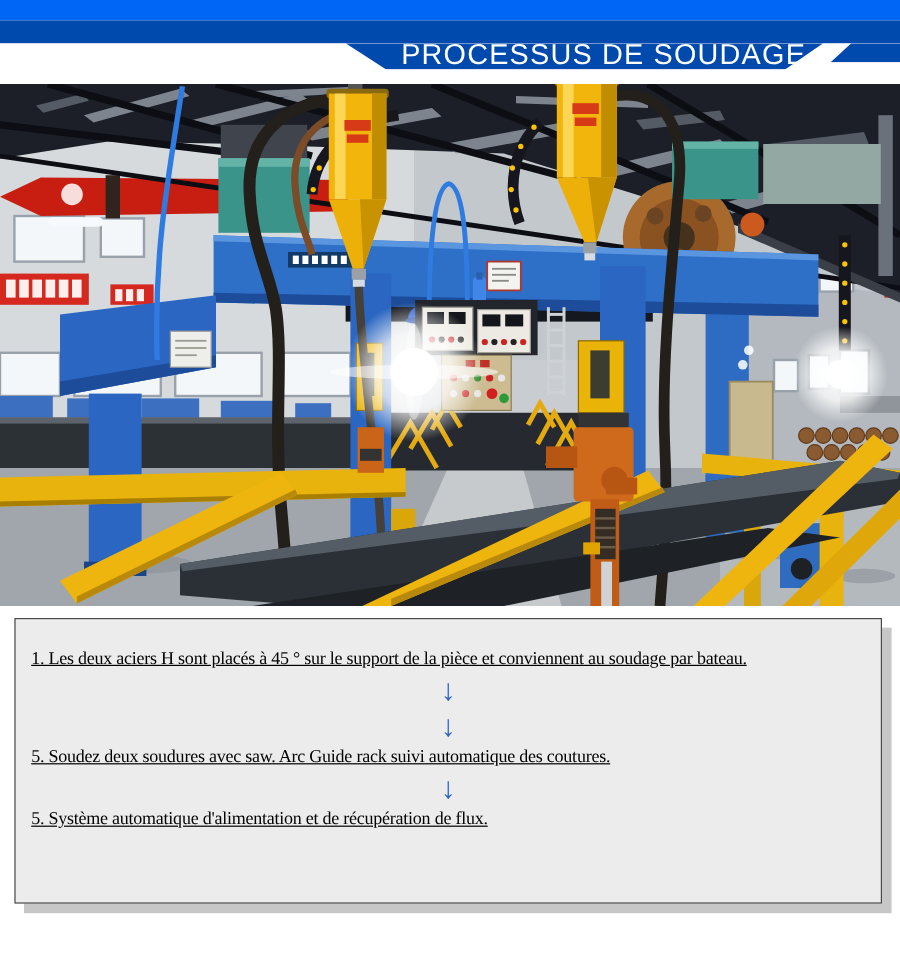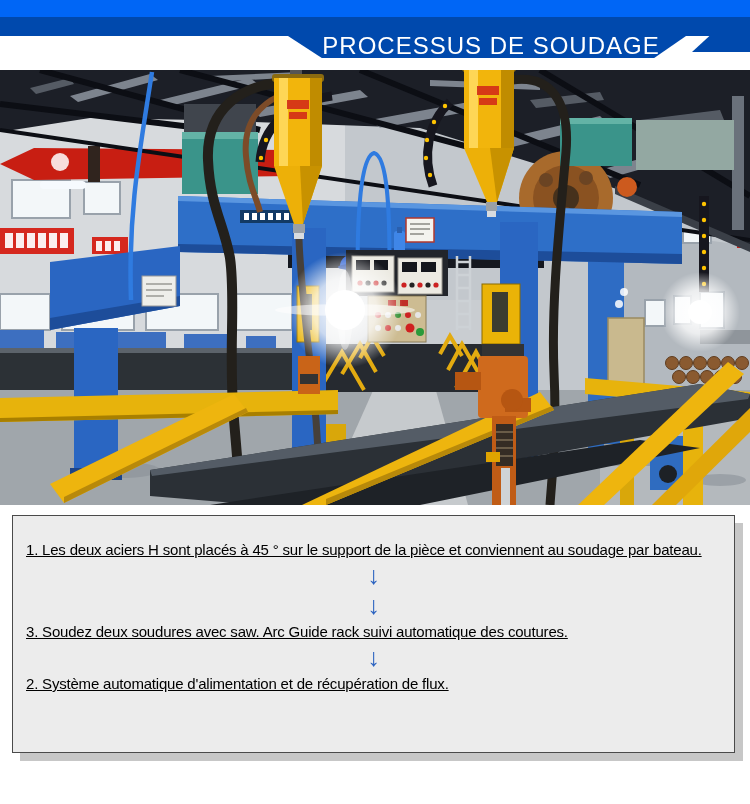--- a/index.html
+++ b/index.html
@@ -5,30 +5,30 @@
   html,body{margin:0;padding:0;background:#fff;}
   .page{position:relative;width:750px;height:804px;background:#ffffff;overflow:hidden;
         font-family:"Liberation Sans", sans-serif;}
   
   .bar-light{position:absolute;left:0;top:0;width:750px;height:17px;background:#0066f6;}
   .bar-dark{position:absolute;left:0;top:17px;width:750px;height:19px;background:#0049ad;}
   .ribbon{position:absolute;left:288px;top:36px;width:398px;height:22px;background:#0049ad;
           clip-path:polygon(0 0,100% 0,92% 100%,8.5% 100%);}
   .ribbon-corner{position:absolute;left:692px;top:36px;width:58px;height:16px;background:#0049ad;
           clip-path:polygon(30% 0,100% 0,100% 100%,0 100%);}
-  .banner-title{position:absolute;left:292px;top:33px;width:398px;height:25px;line-height:25px;
+  .banner-title{position:absolute;left:304px;top:33px;width:398px;height:25px;line-height:25px;
           text-align:center;color:#ffffff;font-size:24px;font-weight:400;letter-spacing:1px;z-index:5;}
   
   .photo{position:absolute;left:0;top:70px;width:750px;height:435px;}
   
   .steps-panel{position:absolute;left:12px;top:515px;width:723px;height:238px;box-sizing:border-box;
           background:#ececec;border:1px solid #4a4a4a;box-shadow:8px 8px 0 #c7c7c7;
           padding:24px 13px 0 13px;overflow:hidden;}
   .step{font-size:15px;line-height:19px;color:#000;text-decoration:underline;
-        letter-spacing:-0.2px;white-space:nowrap;margin:0;}
+        letter-spacing:-0.2px;white-space:nowrap;margin:0;font-family:Liberation Serif, serif;}
   .arrow-row{height:27px;line-height:27px;text-align:center;margin:3px 0;}
   .arrow-row span{font-size:25px;font-weight:bold;color:#2b63c0;}
 </style>
 </head>
 <body>
 
 <div class="page">
 
   <div class="bar-light"></div>
   <div class="bar-dark"></div>
@@ -411,18 +411,18 @@
         </g>
       <rect x="486" y="452" width="14" height="10" fill="#e0a400"></rect>
       <rect x="501" y="468" width="9" height="37" fill="#cfd3d6"></rect>
     </g>
   </svg>
 
   <div class="steps-panel">
     <div class="step">1. Les deux aciers H sont placés à 45 ° sur le support de la pièce et conviennent au soudage par bateau.</div>
     <div class="arrow-row"><span>↓</span></div>
     <div class="arrow-row"><span>↓</span></div>
-    <div class="step">3. Soudez deux soudures avec saw. Arc Guide rack suivi automatique des coutures.</div>
+    <div class="step">5. Soudez deux soudures avec saw. Arc Guide rack suivi automatique des coutures.</div>
     <div class="arrow-row"><span>↓</span></div>
-    <div class="step">2. Système automatique d'alimentation et de récupération de flux.</div>
+    <div class="step">5. Système automatique d'alimentation et de récupération de flux.</div>
   </div>
 
 </div>
 
 </body></html>

